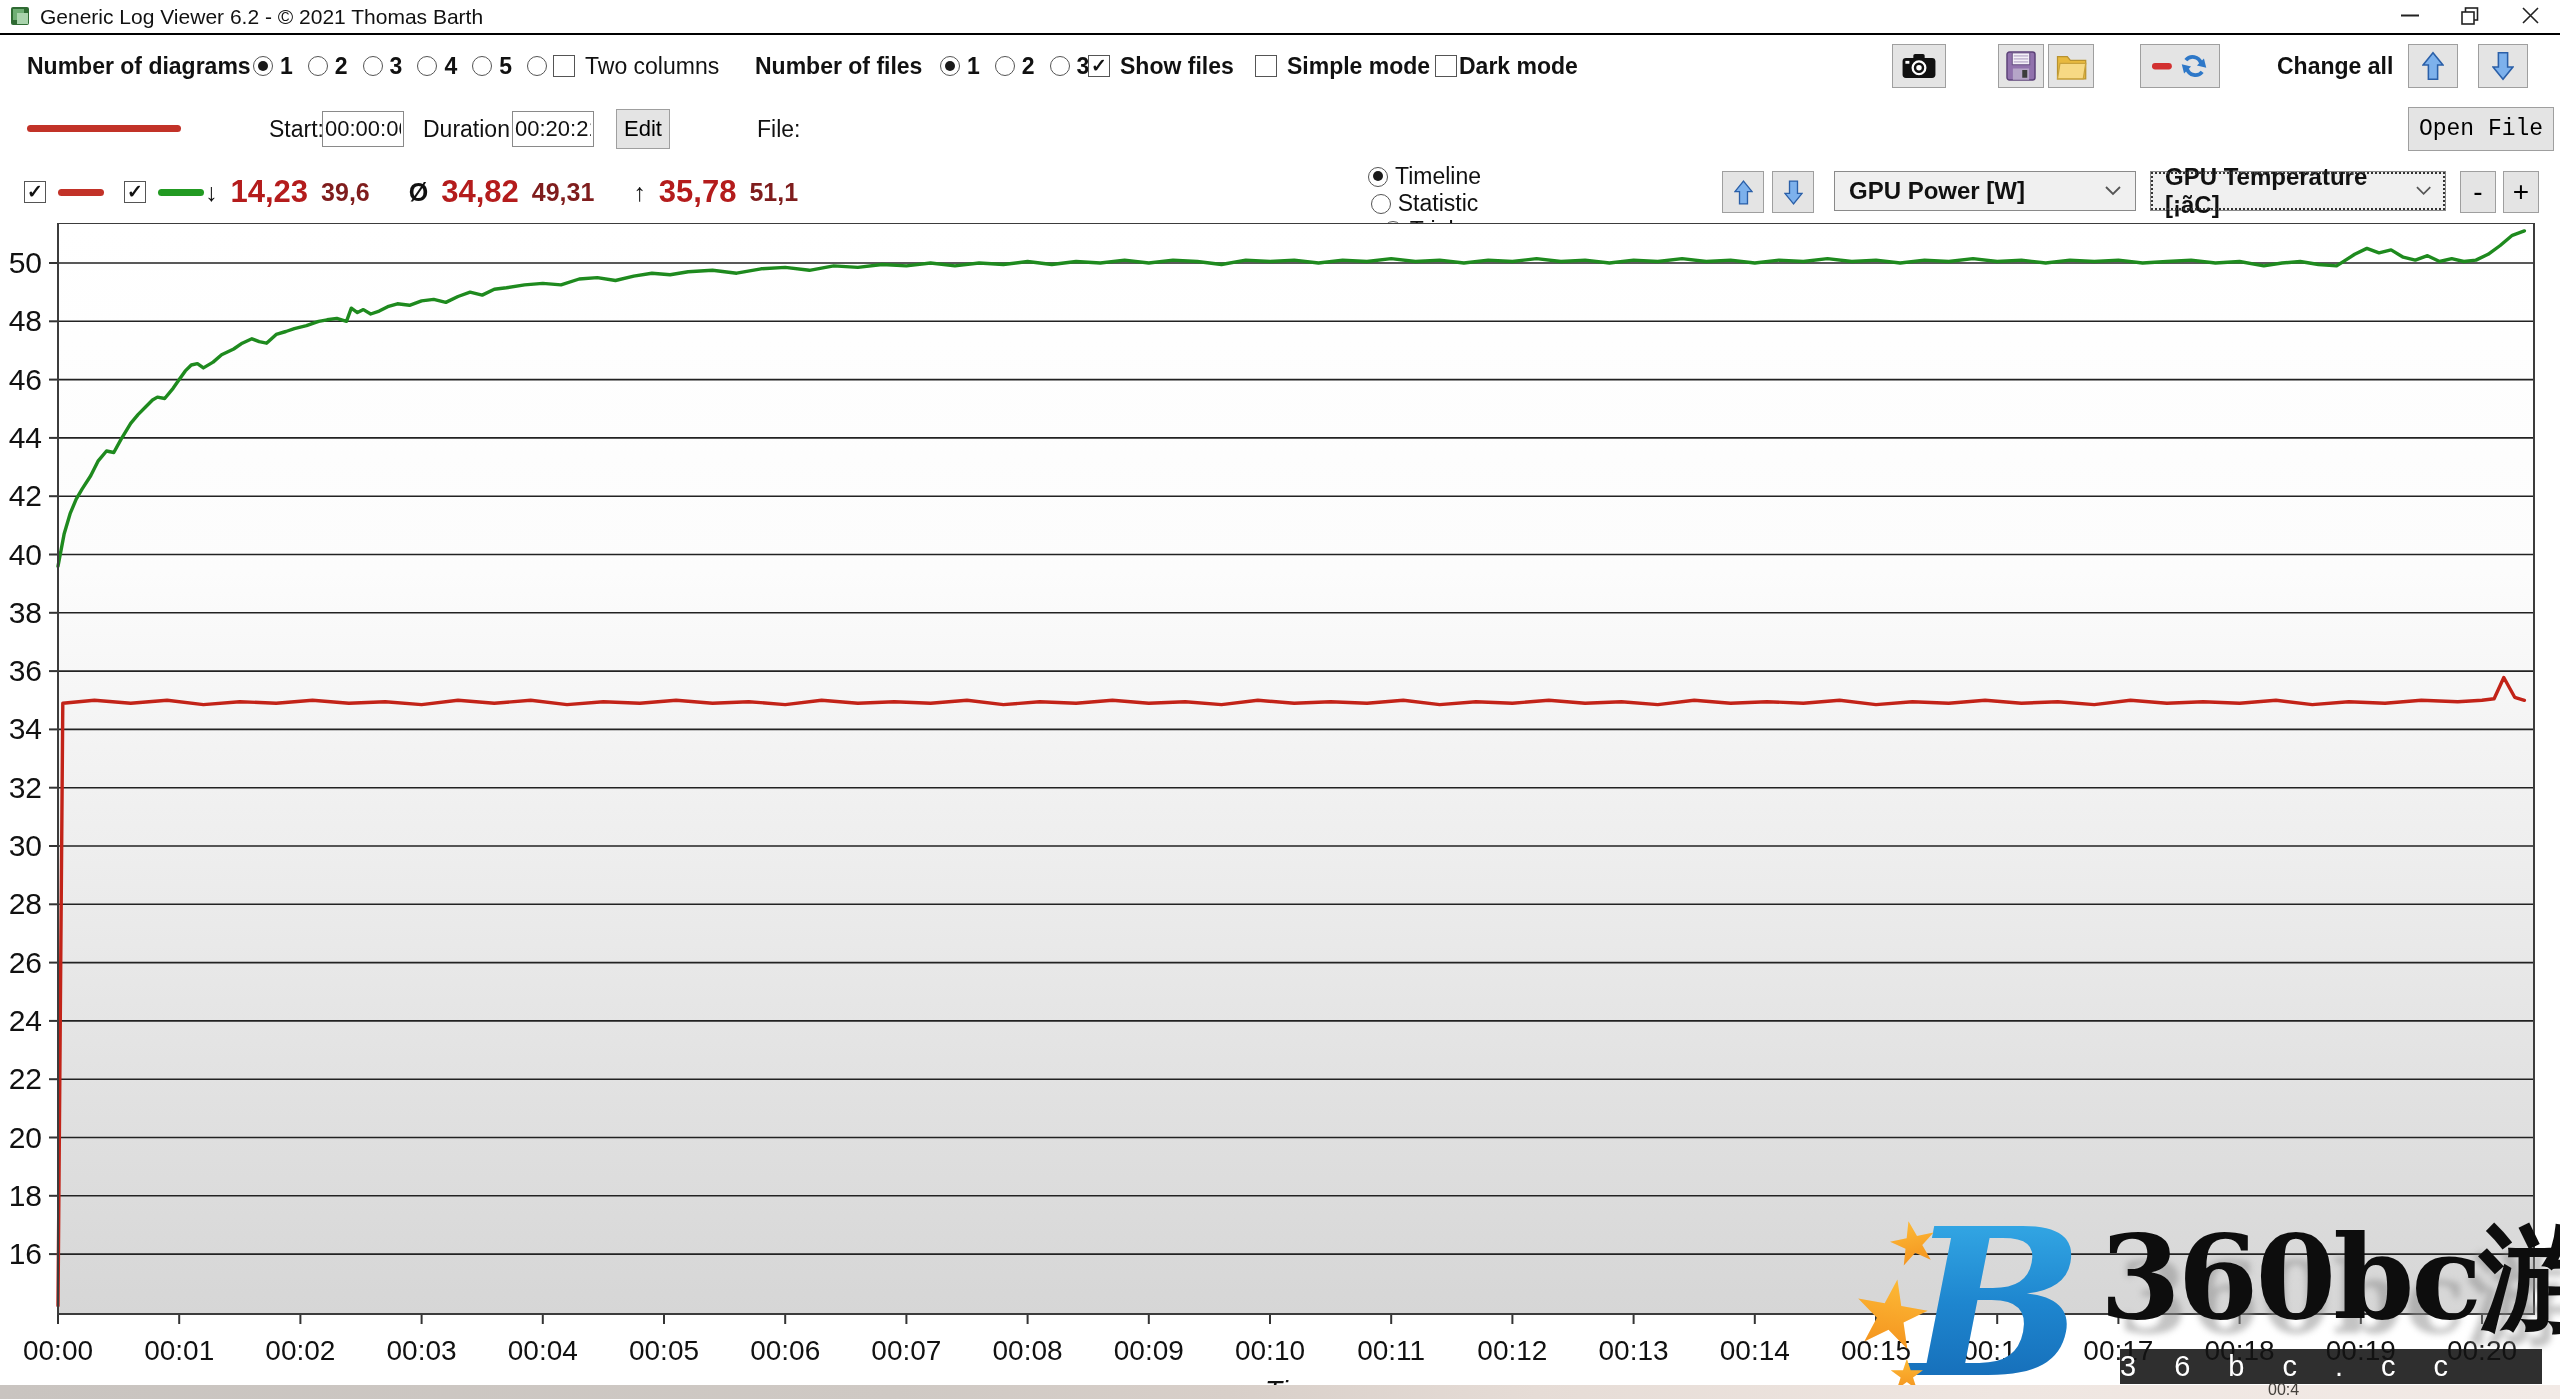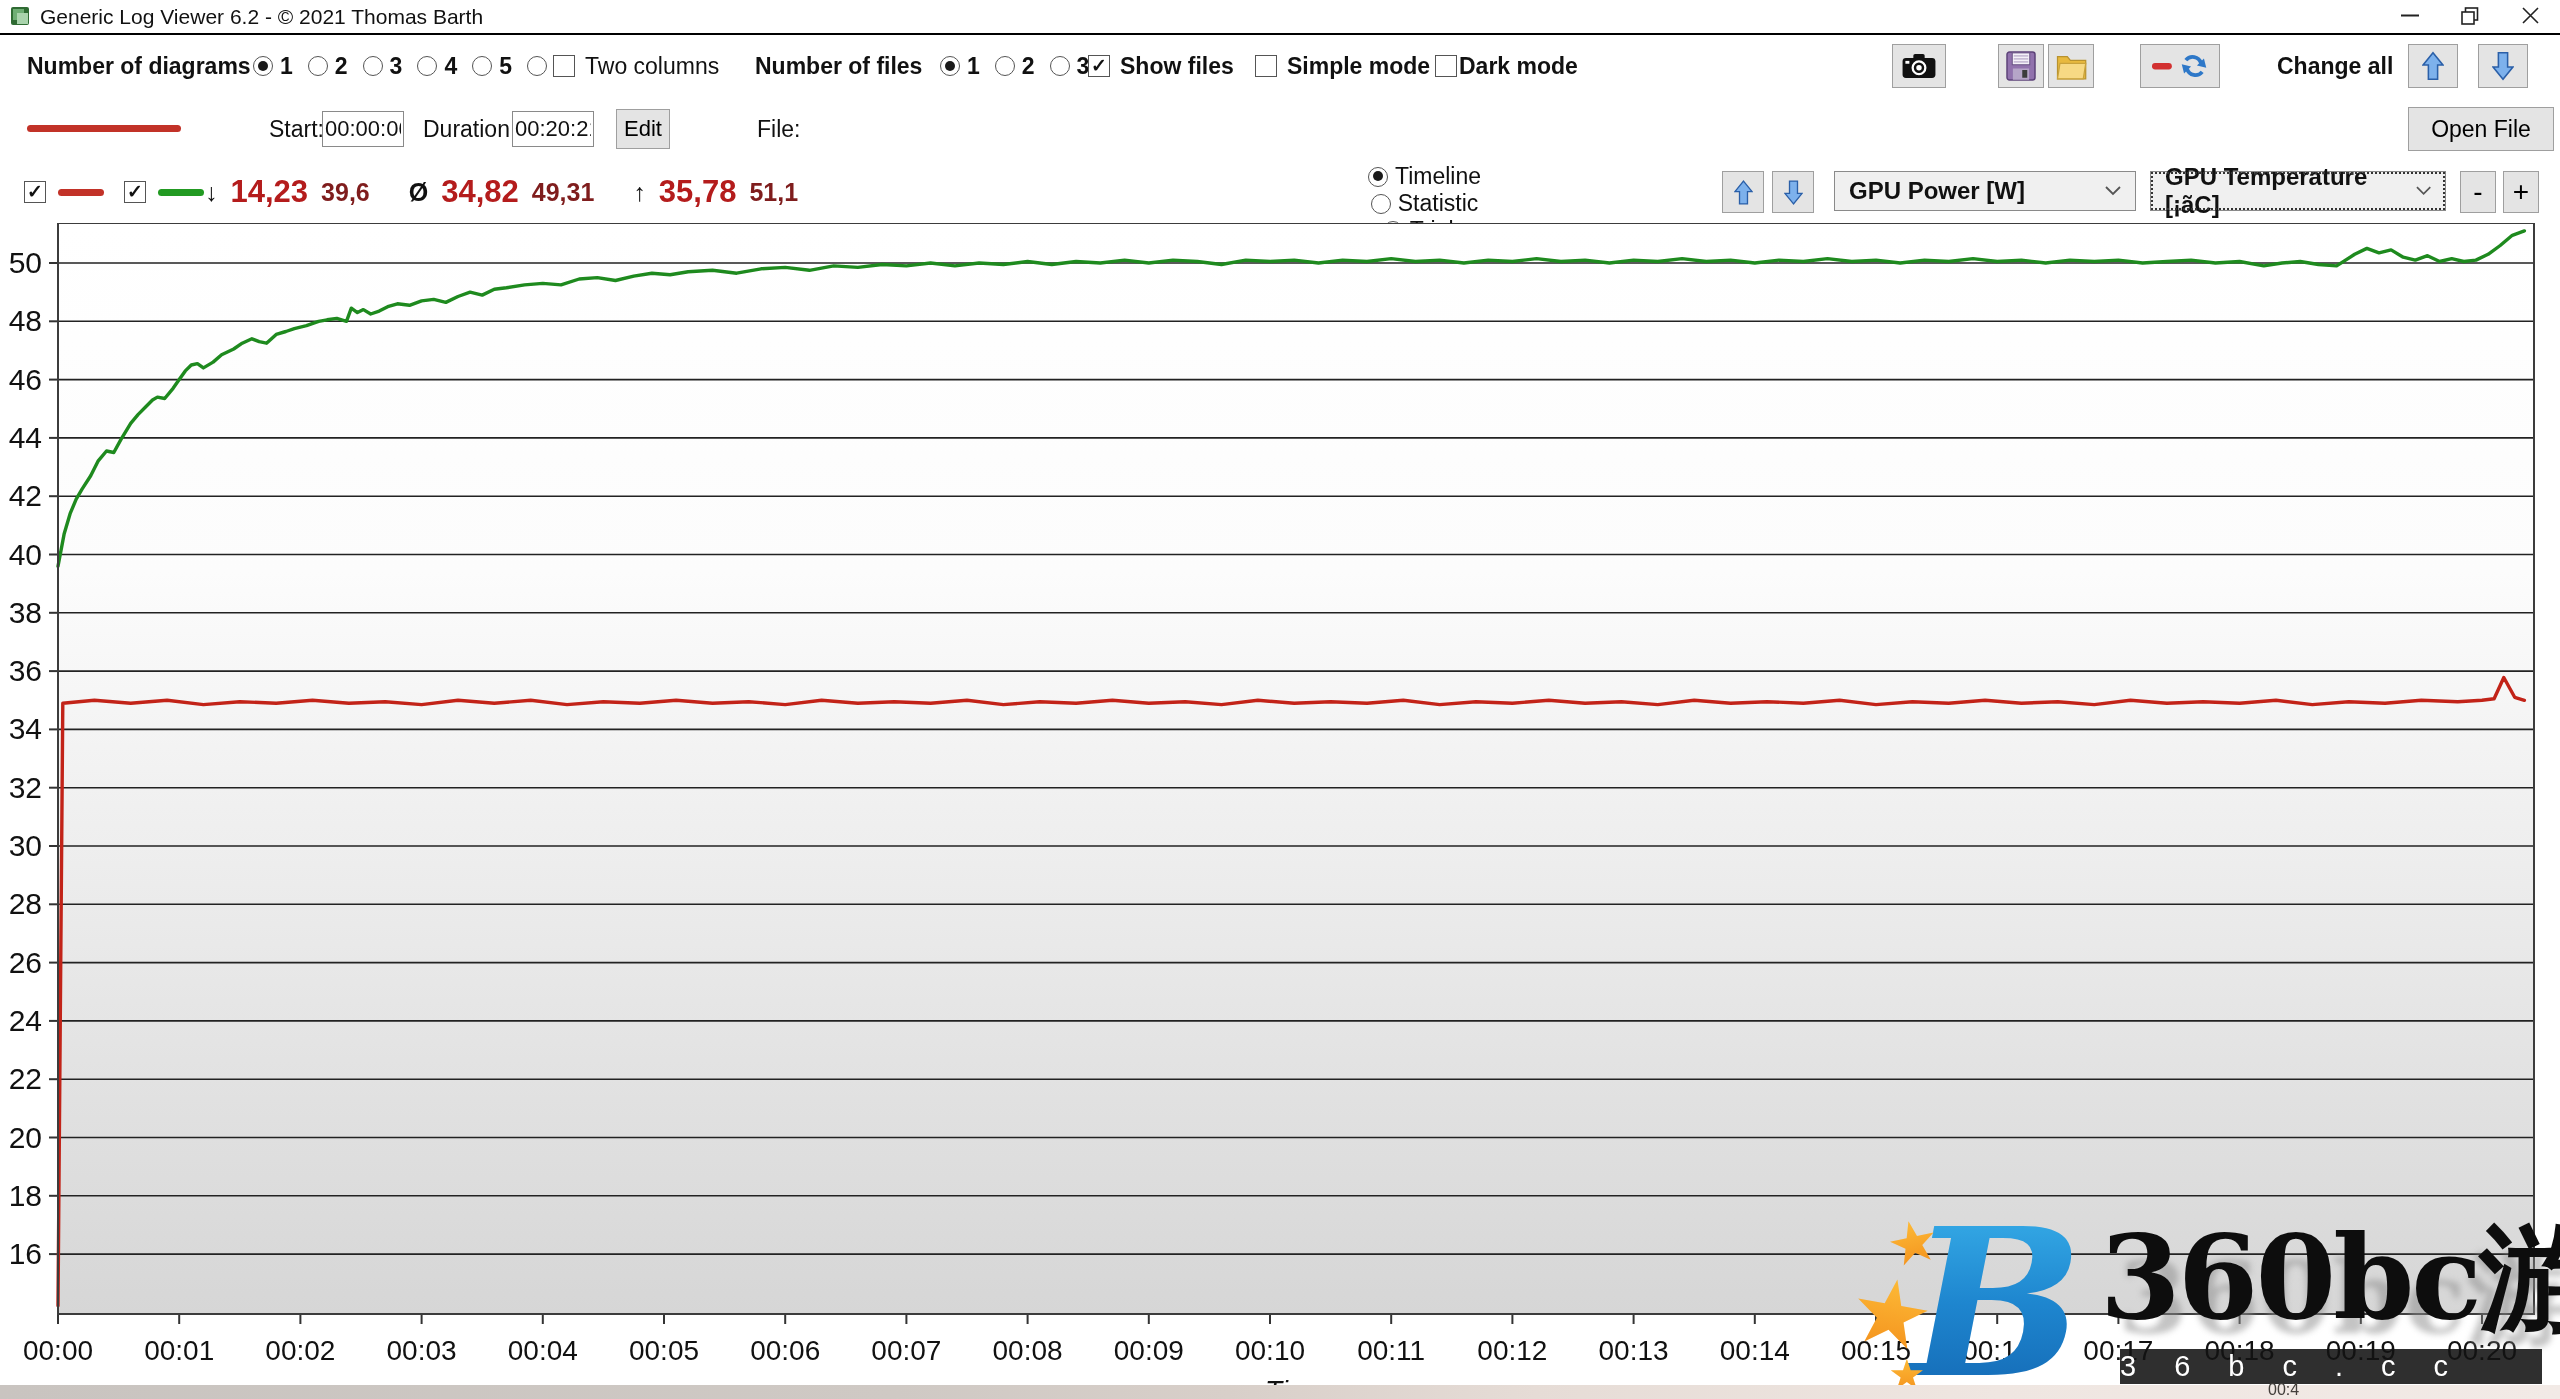--- a/index.html
+++ b/index.html
@@ -208,21 +208,21 @@
     </div>
     <input class="tinput abs" style="left: 322px; top: 13px; width: 82px; text-align: center;" value="00:00:00">
     <div class="abs vc" style="left:423px;top:0;height:62px;">
       <span class="lbl">Duration:</span>
     </div>
     <input class="tinput abs" style="left: 512px; top: 13px; width: 82px; text-align: center;" value="00:20:21">
     <button class="btn abs lbl" style="left:616px;top:11px;width:54px;height:40px;font-size:22px;">Edit</button>
     <div class="abs vc" style="left:757px;top:0;height:62px;">
       <span class="lbl">File:</span>
     </div>
-    <button class="btn abs lbl" style="left:2408px;top:9px;width:146px;height:44px;font-size:23px;">Open File</button>
+    <button class="btn abs lbl" style="left:2408px;top:9px;width:146px;height:44px;font-size:23px;font-family:Liberation Mono, monospace;">Open File</button>
   </div>
 
   <div class="row3">
     <div class="abs vc" style="left:24px;top:0;height:58px;gap:12px;">
       <span class="cb checked"></span>
       <span class="sampleline" style="width:46px;background:#c23228;"></span>
       <span class="cb checked" style="margin-left:8px;"></span>
       <span class="sampleline" style="width:46px;background:#229a22;"></span>
     </div>
     <div class="abs vc" style="left:205px;top:0;height:58px;gap:13px;">

